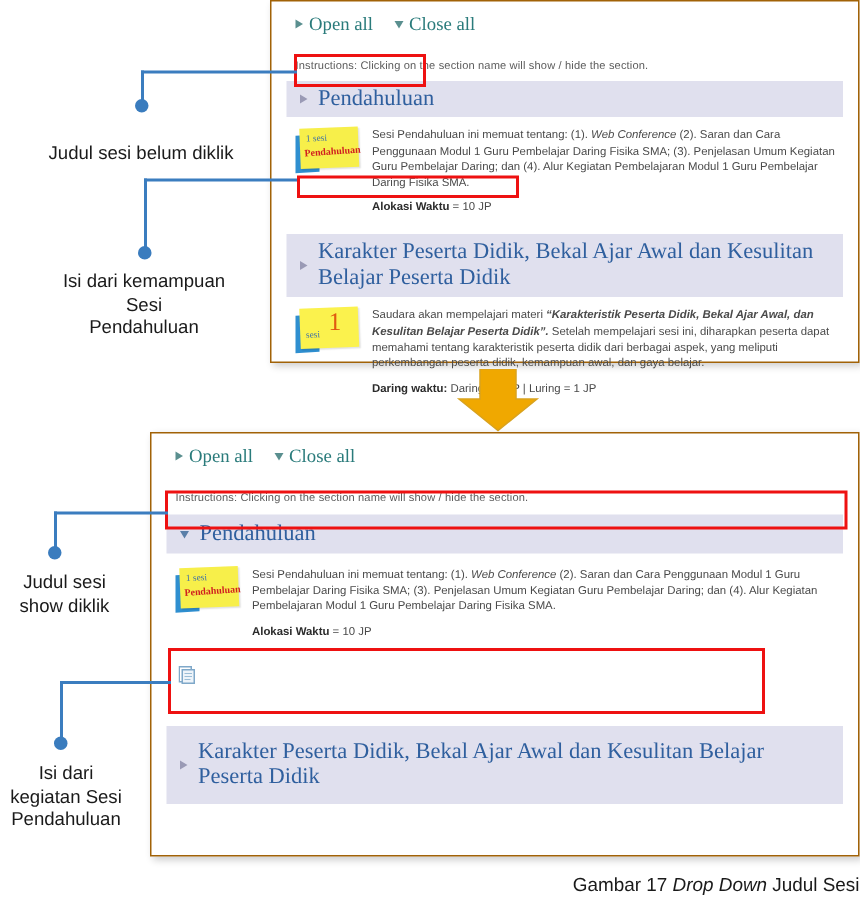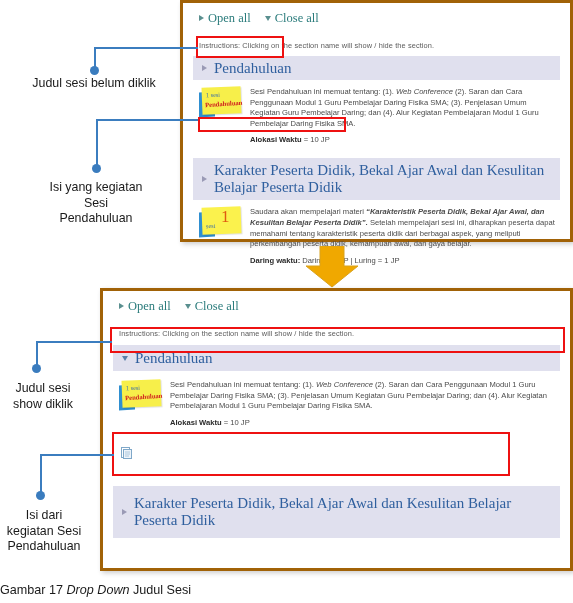--- a/index.html
+++ b/index.html
@@ -28,21 +28,21 @@
     font-size: 12.4px;
     line-height: 15.5px;
     text-align: center;
     font-family: "Liberation Sans", sans-serif;
   }
 
   
   .panel {
     position: absolute;
     background: #ffffff;
-    border: 3px solid #a16207;
+    border: 1px solid #a16207;
     box-shadow: 2px 2px 5px rgba(0,0,0,0.20);
   }
   .panel-inner { position: relative; width: 100%; height: 100%; padding: 7px 10px 0 10px; }
 
   .allctrl-row {
     display: flex; align-items: center; gap: 14px;
     padding-left: 6px;
     height: 16px;
   }
   .allctrl {
@@ -166,21 +166,21 @@
     background: transparent;
   }
 
   
   .gold-arrow { position: absolute; }
 
   
   .caption {
     position: absolute;
     width: 100%;
-    text-align: left;
+    text-align: right;
     font-size: 12.6px;
     color: #1a1a1a;
     font-family: "Liberation Sans", sans-serif;
   }
   .caption i { font-style: italic; }
 </style>
 </head>
 <body>
 
 <div class="panel" style="left:180px; top:0px; width:393px; height:242px;">
@@ -241,29 +241,29 @@
 
   </div>
 </div>
 
 <div class="redbox" style="left:196px; top:36px; width:88px; height:22px;"></div>
 <div class="redbox" style="left:198px; top:117px; width:148px; height:15px;"></div>
 
 <div class="conn-line conn-h" style="left:94px; top:47px; width:104px;"></div>
 <div class="conn-line conn-v" style="left:94px; top:47px; height:22px;"></div>
 <div class="conn-dot" style="left:90px; top:66px;"></div>
-<div class="annot-label" style="left:6px; top:76px; width:176px;">
+<div class="annot-label" style="left:6px; top:95px; width:176px;">
   <span>Judul sesi belum diklik</span>
 </div>
 
 <div class="conn-line conn-h" style="left:96px; top:119px; width:102px;"></div>
 <div class="conn-line conn-v" style="left:96px; top:119px; height:48px;"></div>
 <div class="conn-dot" style="left:92px; top:164px;"></div>
 <div class="annot-label" style="left:10px; top:180px; width:172px;">
-  <div>Isi yang kegiatan</div>
+  <div>Isi dari kemampuan</div>
   <div>Sesi</div>
   <div>Pendahuluan</div>
 </div>
 
 <div class="gold-arrow" style="left:302px; top:246px; width:60px; height:42px;">
   <svg viewBox="0 0 60 42" width="60" height="42">
     <polygon points="18,0 42,0 42,20 56,20 30,41 4,20 18,20" fill="#f0a800" stroke="#d9a21e" stroke-width="1"></polygon>
   </svg>
 </div>
 

